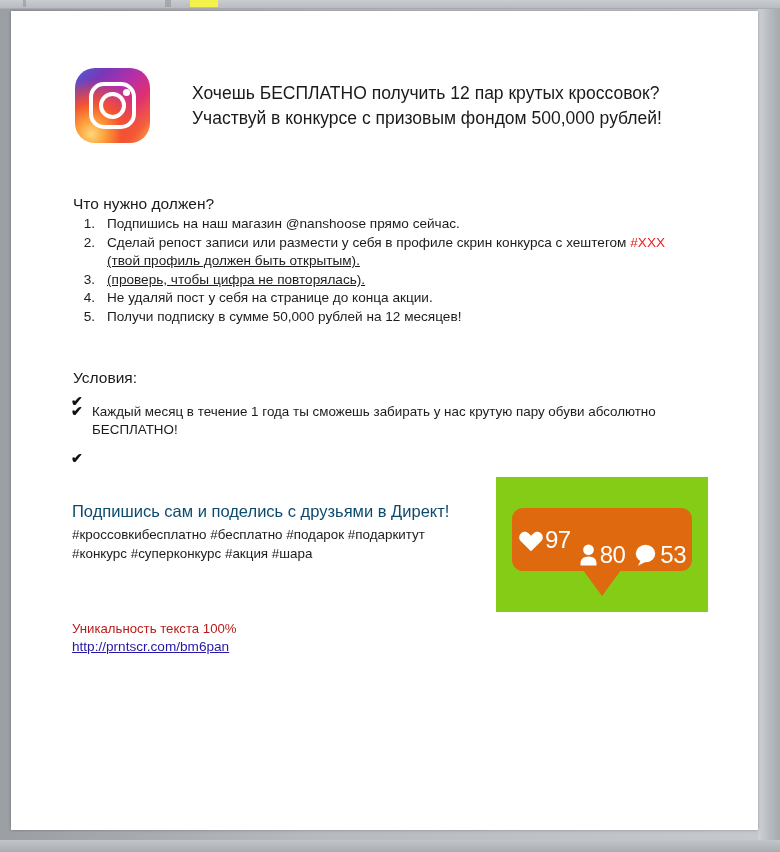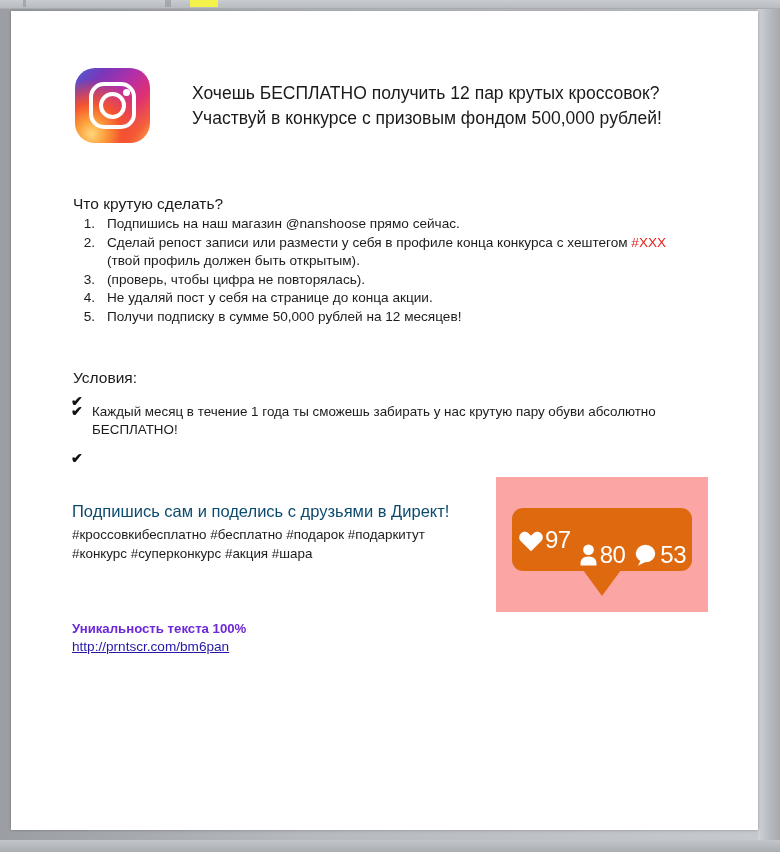--- a/index.html
+++ b/index.html
@@ -161,20 +161,21 @@
   }
   #todo-list li .num {
     position: absolute;
     left: 4px; top: 0;
     width: 18px;
     text-align: right;
     color: #1c1c1c;
   }
   #todo-list li .sub {
     display: block;
+    text-decoration: underline;
   }
   .hashtag-red { color: #e8221f; }
 
   
   #terms-list {
     position: absolute;
     top: 382px; left: 60px;
     width: 660px;
     list-style: none;
     font-size: 13.4px;
@@ -208,21 +209,21 @@
     font-size: 13.4px;
     line-height: 19px;
     color: #1c1c1c;
   }
 
   
   #badge-figure {
     position: absolute;
     top: 466px; left: 485px;
     width: 212px; height: 135px;
-    background: #fca5a5;
+    background: #84cc16;
   }
   #badge-bubble {
     position: absolute;
     top: 31px; left: 16px;
     width: 180px; height: 63px;
     background: #df690e;
     border-radius: 11px;
     display: flex;
     align-items: center;
     justify-content: center;
@@ -246,22 +247,22 @@
   }
   .stat .val { margin-left: 1px; letter-spacing: -0.5px; }
   .stat svg { display: block; }
   .stat + .stat { margin-left: 7px; margin-top: 31px; }
 
   
   #uniqueness {
     position: absolute;
     top: 610px; left: 61px;
     font-size: 13.2px;
-    font-weight: bold;
-    color: #6d28d9;
+    font-weight: normal;
+    color: #b91c1c;
   }
   #source-link {
     position: absolute;
     top: 628px; left: 61px;
     font-size: 13.6px;
     color: #2518a8;
     text-decoration: underline;
   }
 </style>
 </head>
@@ -287,30 +288,30 @@
             <span class="ig-rounded"></span>
             <span class="ig-lens"></span>
             <span class="ig-dot"></span>
           </div>
           <div class="headline">
             <div>Хочешь БЕСПЛАТНО получить 12 пар крутых кроссовок?</div>
             <div>Участвуй в конкурсе с призовым фондом 500,000 рублей!</div>
           </div>
         </div>
 
-        <div class="sec-heading" id="heading-todo">Что крутую сделать?</div>
+        <div class="sec-heading" id="heading-todo">Что нужно должен?</div>
 
         <ol id="todo-list">
           <li>
             <span class="num">1.</span>
             <span>Подпишись на наш магазин @nanshoose прямо сейчас.</span>
           </li>
           <li>
             <span class="num">2.</span>
-            <span>Сделай репост записи или размести у себя в профиле конца конкурса с хештегом </span><span class="hashtag-red">#XXX</span>
+            <span>Сделай репост записи или размести у себя в профиле скрин конкурса с хештегом </span><span class="hashtag-red">#XXX</span>
             <span class="sub">(твой профиль должен быть открытым).</span>
           </li>
           <li>
             <span class="num">3.</span>
             <span class="sub">(проверь, чтобы цифра не повторялась).</span>
           </li>
           <li>
             <span class="num">4.</span>
             <span>Не удаляй пост у себя на странице до конца акции.</span>
           </li>

